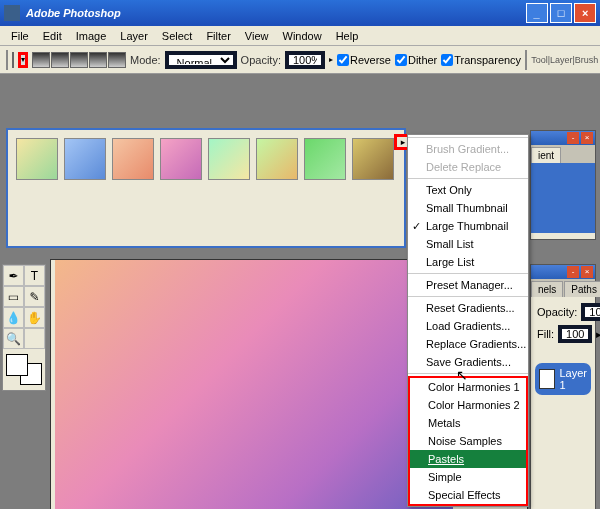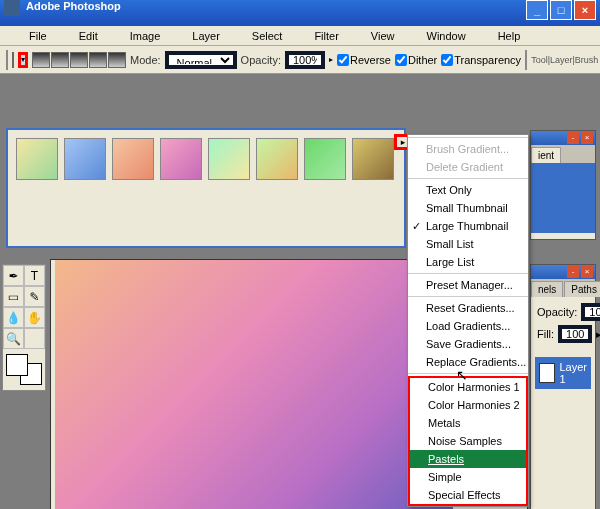--- a/index.html
+++ b/index.html
@@ -1,27 +1,27 @@
 <!DOCTYPE html>
 <html><head>
 <meta charset="utf-8">
 <style>
 * { box-sizing: border-box; margin: 0; padding: 0; font-family: Tahoma, sans-serif; font-size: 11px; }
 body { background: #fff; width: 600px; height: 509px; overflow: hidden; position: relative; }
 
-.titlebar { background: linear-gradient(#2a6fd8, #1c4db8); height: 26px; display: flex; padding: 0 4px; color: #fff; font-weight: bold; font-size: 12px; }
+.titlebar { background: linear-gradient(#2a6fd8, #1c4db8); height: 26px; display: flex; align-items: center; padding: 0 4px; color: #fff; font-weight: bold; font-size: 12px; font-style: italic; }
 .titlebar .ps-icon { width: 16px; height: 16px; background: #3a5f8a; margin-right: 6px; }
 .titlebar .spacer { flex: 1; }
 .winbtn { width: 22px; height: 20px; margin-left: 2px; border: 1px solid #fff; display: flex; align-items: center; justify-content: center; color: #fff; font-weight: bold; }
 .winbtn.min { background: #3d7ee0; }
 .winbtn.max { background: #3d7ee0; }
 .winbtn.close { background: #e05030; }
 
 .menubar { background: #ece9d8; height: 20px; display: flex; align-items: center; padding: 0 4px; border-bottom: 1px solid #aaa; }
-.menubar span { padding: 2px 7px; cursor: default; margin-left: 18px; }
+.menubar span { padding: 2px 7px; cursor: default; }
 
 .optbar { background: #ece9d8; height: 28px; display: flex; align-items: center; padding: 0 6px; border-bottom: 1px solid #999; gap: 4px; position: relative; }
 .tool-icon { width: 20px; height: 20px; background: #ddd; border: 1px solid #888; }
 .grad-preview { width: 50px; height: 16px; background: linear-gradient(90deg,#ff9a3c,#e872b8,#5b5bb8); border: 1px solid #666; display: inline-block; }
 .grad-dd { width: 12px; height: 16px; border: 3px solid red; background: #ddd; display: inline-flex; align-items: center; justify-content: center; font-size: 8px; }
 .grad-types { display: flex; gap: 1px; }
 .grad-type { width: 18px; height: 16px; background: linear-gradient(#333,#ccc); border: 1px solid #666; }
 .lbl { color: #333; }
 .sel { border: 4px solid #0f172a; background: #fff; padding: 1px 4px; height: 18px; }
 .chk { display: flex; align-items: center; gap: 1px; }
@@ -68,21 +68,21 @@
 .panel .phead { background: linear-gradient(#4a7fd8,#2a5fb8); height: 14px; display: flex; justify-content: flex-end; align-items: center; padding: 0 2px; }
 .panel .phead .pbtn { width: 12px; height: 12px; background: #d85030; color: #fff; font-size: 8px; text-align: center; line-height: 12px; margin-left: 2px; }
 .panel .ptabs { display: flex; background: #c5c2b5; height: 18px; align-items: flex-end; }
 .panel .ptab { padding: 2px 6px; background: #ece9d8; border: 1px solid #999; border-bottom: none; margin-right: 1px; font-size: 10px; }
 .panel .ptab.inactive { background: #d5d2c5; }
 .panel .pbody { padding: 4px; }
 
 .p-nav { left: 530px; top: 56px; width: 66px; height: 110px; }
 .p-layers { left: 530px; top: 190px; width: 66px; height: 290px; }
 .p-layers .prow { display: flex; align-items: center; gap: 4px; padding: 2px; font-size: 10px; }
-.layer-item { background: #3a6fc8; color: #fff; padding: 4px; display: flex; align-items: center; gap: 4px; margin-top: 12px; }
+.layer-item { background: #3a6fc8; color: #fff; padding: 4px; display: flex; align-items: center; gap: 4px; margin-top: 18px; border-radius: 7px; }
 .layer-thumb { width: 24px; height: 20px; background: #fff; border: 1px solid #333; }
 </style>
 </head>
 <body>
 
 <div class="titlebar">
   <div class="ps-icon"></div>
   <span>Adobe Photoshop</span>
   <div class="spacer"></div>
   <div class="winbtn min">_</div>
@@ -147,34 +147,34 @@
       <div class="gswatch g7"></div>
       <div class="gswatch g8"></div>
     </div>
   </div>
 
   <div class="fly-arrow">▸</div>
 
   <div class="flyout">
     <div class="sep"></div>
     <div class="item disabled">Brush Gradient...</div>
-    <div class="item disabled">Delete Gradient</div>
+    <div class="item disabled">Delete Replace</div>
     <div class="sep"></div>
     <div class="item">Text Only</div>
     <div class="item">Small Thumbnail</div>
     <div class="item checked">Large Thumbnail</div>
     <div class="item">Small List</div>
     <div class="item">Large List</div>
     <div class="sep"></div>
     <div class="item">Preset Manager...</div>
     <div class="sep"></div>
     <div class="item">Reset Gradients...</div>
     <div class="item">Load Gradients...</div>
+    <div class="item">Replace Gradients...</div>
     <div class="item">Save Gradients...</div>
-    <div class="item">Replace Gradients...</div>
     <div class="sep"></div>
     <div class="redbox">
       <div class="item">Color Harmonies 1</div>
       <div class="item">Color Harmonies 2</div>
       <div class="item">Metals</div>
       <div class="item">Noise Samples</div>
       <div class="item hl">Pastels</div>
       <div class="item">Simple</div>
       <div class="item">Special Effects</div>
 

